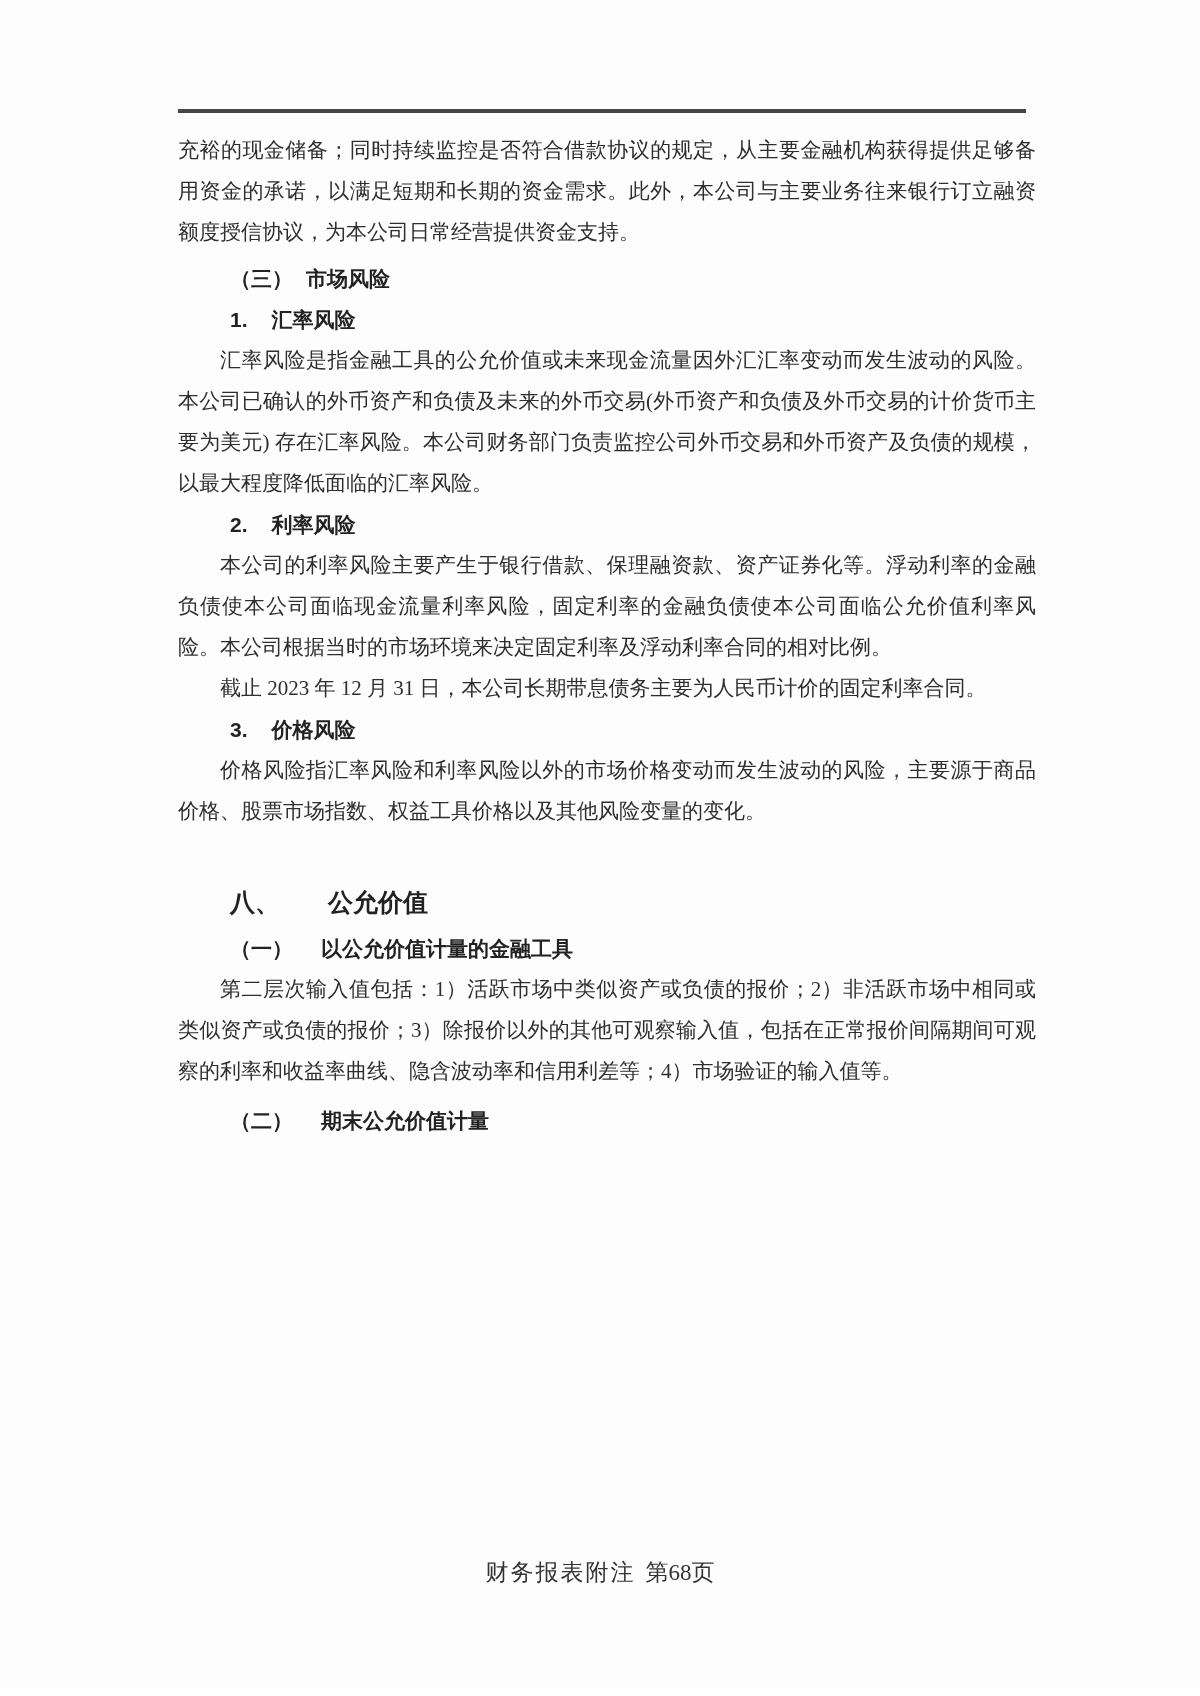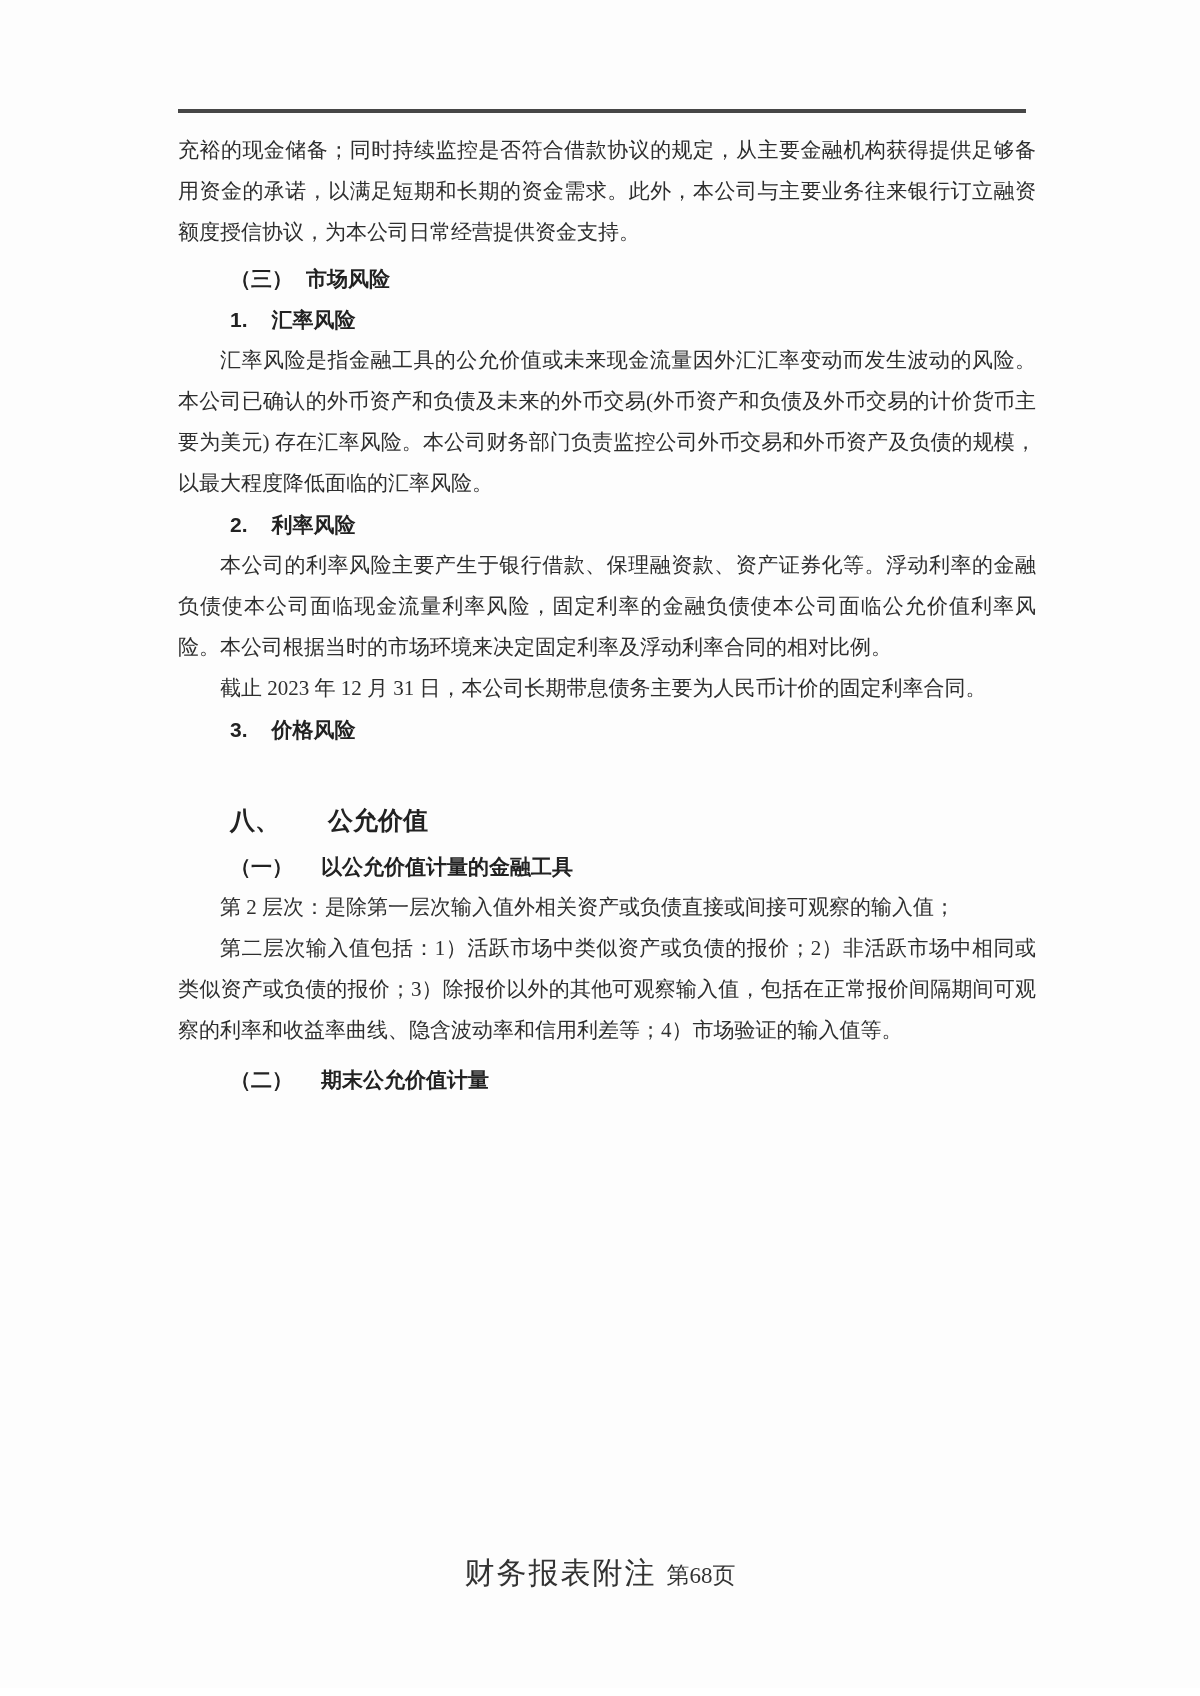--- a/index.html
+++ b/index.html
@@ -60,21 +60,21 @@
   .footer {
     position: absolute;
     left: 0;
     right: 0;
     top: 1556px;
     text-align: center;
     color: #333333;
     line-height: 34px;
   }
   .footer-title {
-    font-size: 30px;
+    font-size: 23px;
     letter-spacing: 2px;
   }
   .footer-page {
     font-size: 23px;
     margin-left: 10px;
   }
 </style>
 </head>
 <body>
 
@@ -100,30 +100,30 @@
       <span class="h-label gap-sm">2.</span><span class="h-title">利率风险</span>
     </h4>
 
     <p class="para">本公司的利率风险主要产生于银行借款、保理融资款、资产证券化等。浮动利率的金融负债使本公司面临现金流量利率风险，固定利率的金融负债使本公司面临公允价值利率风险。本公司根据当时的市场环境来决定固定利率及浮动利率合同的相对比例。</p>
     <p class="para">截止 2023 年 12 月 31 日，本公司长期带息债务主要为人民币计价的固定利率合同。</p>
 
     <h4 class="heading">
       <span class="h-label gap-sm">3.</span><span class="h-title">价格风险</span>
     </h4>
 
+    <p class="para">价格风险指汇率风险和利率风险以外的市场价格变动而发生波动的风险，主要源于商品价格、股票市场指数、权益工具价格以及其他风险变量的变化。</p>
 
     <h2 class="heading chapter mt32">
       <span class="h-label gap-lg">八、</span><span class="h-title">公允价值</span>
     </h2>
 
     <h3 class="heading mt4">
       <span class="h-label gap-md">（一）</span><span class="h-title">以公允价值计量的金融工具</span>
     </h3>
 
-    <p class="para">第 2 层次：是除第一层次输入值外相关资产或负债直接或间接可观察的输入值；</p>
     <p class="para">第二层次输入值包括：1）活跃市场中类似资产或负债的报价；2）非活跃市场中相同或类似资产或负债的报价；3）除报价以外的其他可观察输入值，包括在正常报价间隔期间可观察的利率和收益率曲线、隐含波动率和信用利差等；4）市场验证的输入值等。</p>
 
     <h3 class="heading mt8">
       <span class="h-label gap-md">（二）</span><span class="h-title">期末公允价值计量</span>
     </h3>
 
   </div>
 
   <div class="footer">
     <span class="footer-title">财务报表附注</span><span class="footer-page">第68页</span>

